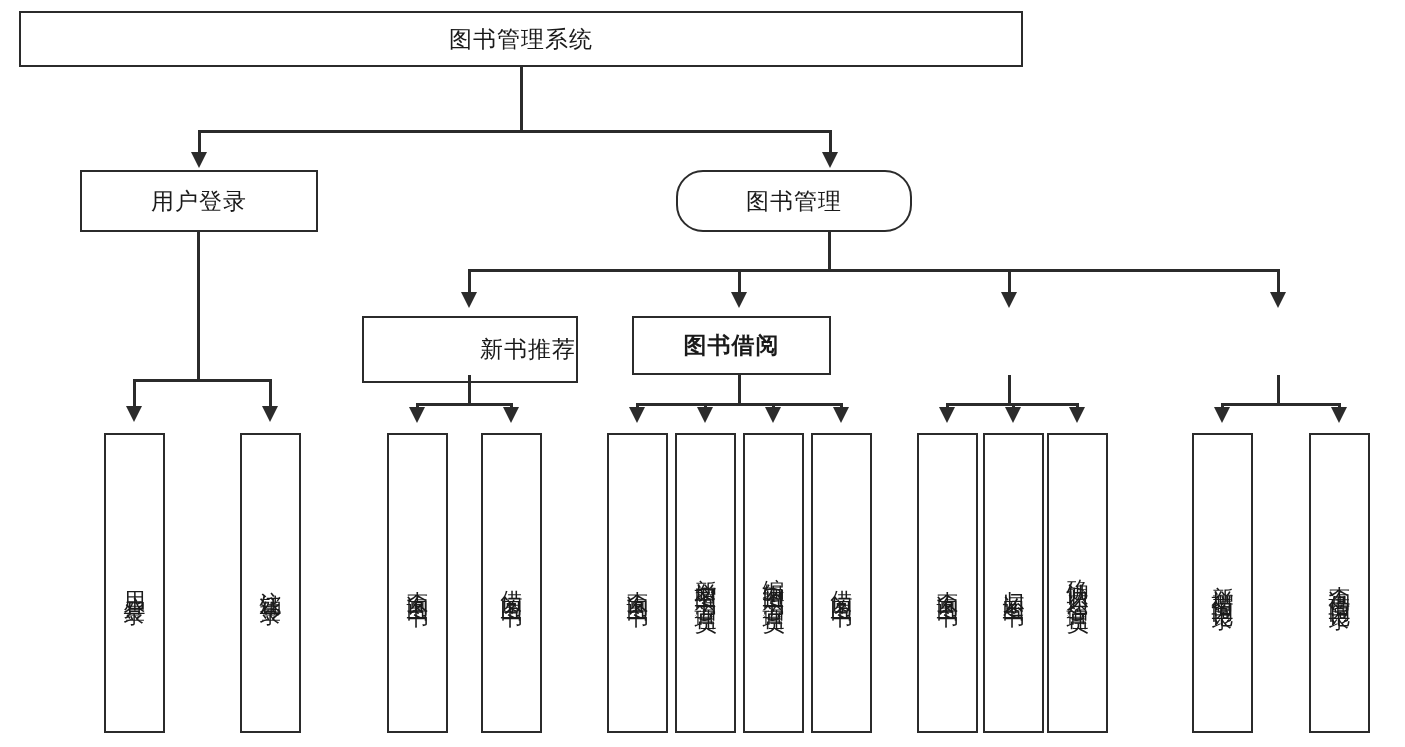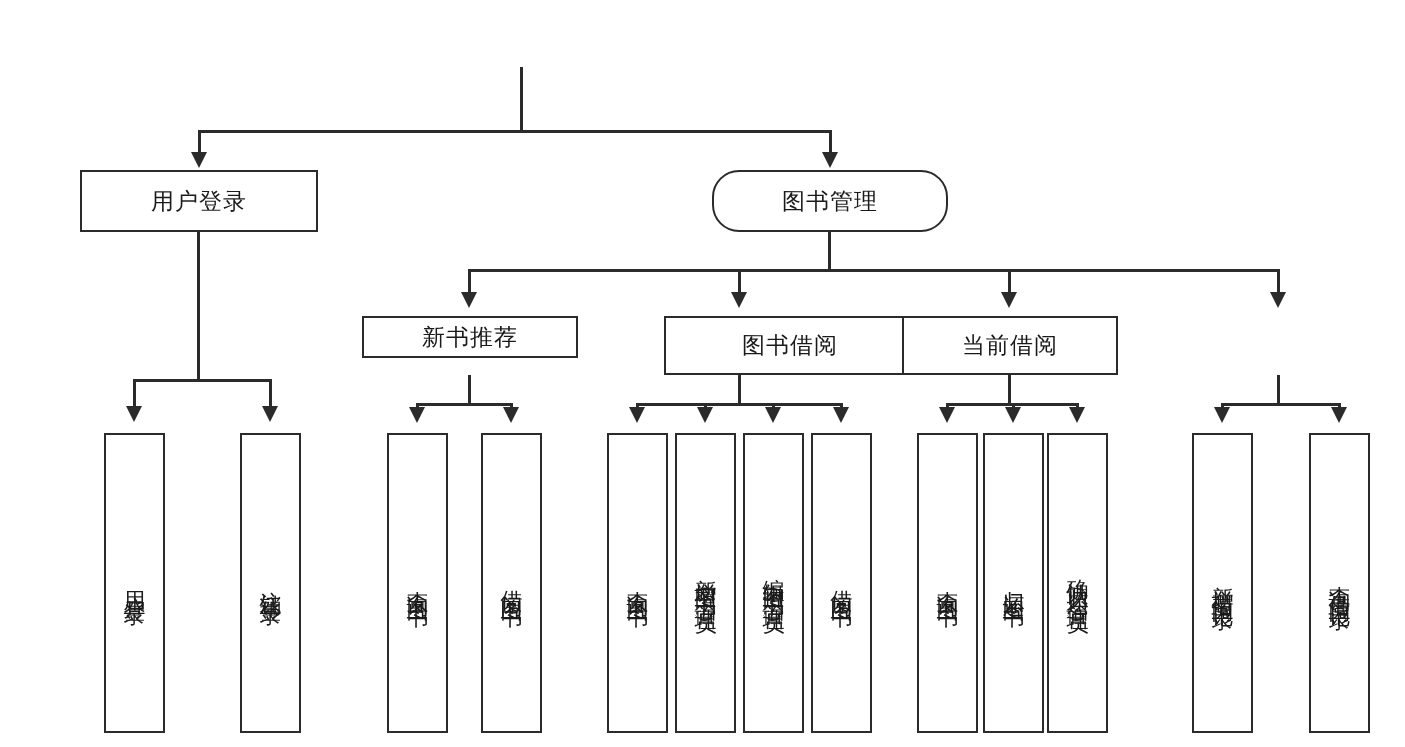--- a/index.html
+++ b/index.html
@@ -69,34 +69,37 @@
     white-space: nowrap;
     pointer-events: none;
     font-family: "Liberation Sans", "DejaVu Sans", sans-serif;
   }
 </style>
 </head>
 <body>
 
 <div id="canvas">
 
+  <div class="node h" style="left:19px; top:11px; width:1004px; height:56px;">
+    <span>图书管理系统</span>
+  </div>
 
   <div class="line vline" style="left:520px; top:67px; width:3px; height:63px;"></div>
 
   <div class="line hline" style="left:198px; top:130px; width:634px; height:3px;"></div>
 
   <div class="line vline" style="left:198px; top:130px; width:3px; height:23px;"></div>
   <div class="arrow" style="left:191px; top:152px;"></div>
   <div class="line vline" style="left:829px; top:130px; width:3px; height:23px;"></div>
   <div class="arrow" style="left:822px; top:152px;"></div>
 
   <div class="node h" style="left:80px; top:170px; width:238px; height:62px;">
     <span>用户登录</span>
   </div>
-  <div class="node h" style="left:712px; top:170px; width:236px; height:62px;border-radius:27px;">
+  <div class="node h" style="left:676px; top:170px; width:236px; height:62px;border-radius:27px;">
     <span>图书管理</span>
   </div>
 
   <div class="line vline" style="left:197px; top:232px; width:3px; height:150px;"></div>
   <div class="line hline" style="left:133px; top:379px; width:139px; height:3px;"></div>
   <div class="line vline" style="left:133px; top:379px; width:3px; height:28px;"></div>
   <div class="arrow" style="left:126px; top:406px;"></div>
   <div class="line vline" style="left:269px; top:379px; width:3px; height:28px;"></div>
   <div class="arrow" style="left:262px; top:406px;"></div>
 
@@ -104,28 +107,25 @@
   <div class="line hline" style="left:468px; top:269px; width:812px; height:3px;"></div>
   <div class="line vline" style="left:468px; top:269px; width:3px; height:24px;"></div>
   <div class="arrow" style="left:461px; top:292px;"></div>
   <div class="line vline" style="left:738px; top:269px; width:3px; height:24px;"></div>
   <div class="arrow" style="left:731px; top:292px;"></div>
   <div class="line vline" style="left:1008px; top:269px; width:3px; height:24px;"></div>
   <div class="arrow" style="left:1001px; top:292px;"></div>
   <div class="line vline" style="left:1277px; top:269px; width:3px; height:24px;"></div>
   <div class="arrow" style="left:1270px; top:292px;"></div>
 
-  <div class="node h" style="left:362px; top:316px; width:216px; height:42px;">
+  <div class="node h" style="left:362px; top:316px; width:216px; height:67px;justify-content:flex-end;">
     <span>新书推荐</span>
   </div>
-  <div class="node h" style="left:664px; top:316px; width:252px; height:59px;">
+  <div class="node h" style="left:632px; top:316px; width:199px; height:59px;font-weight:bold;">
     <span>图书借阅</span>
-  </div>
-  <div class="node h" style="left:902px; top:316px; width:216px; height:59px;">
-    <span>当前借阅</span>
   </div>
 
   <div class="line vline" style="left:468px; top:375px; width:3px; height:31px;"></div>
   <div class="line hline" style="left:416px; top:403px; width:97px; height:3px;"></div>
   <div class="line vline" style="left:416px; top:403px; width:3px; height:6px;"></div>
   <div class="arrow" style="left:409px; top:407px;"></div>
   <div class="line vline" style="left:510px; top:403px; width:3px; height:6px;"></div>
   <div class="arrow" style="left:503px; top:407px;"></div>
 
   <div class="line vline" style="left:738px; top:375px; width:3px; height:31px;"></div>

